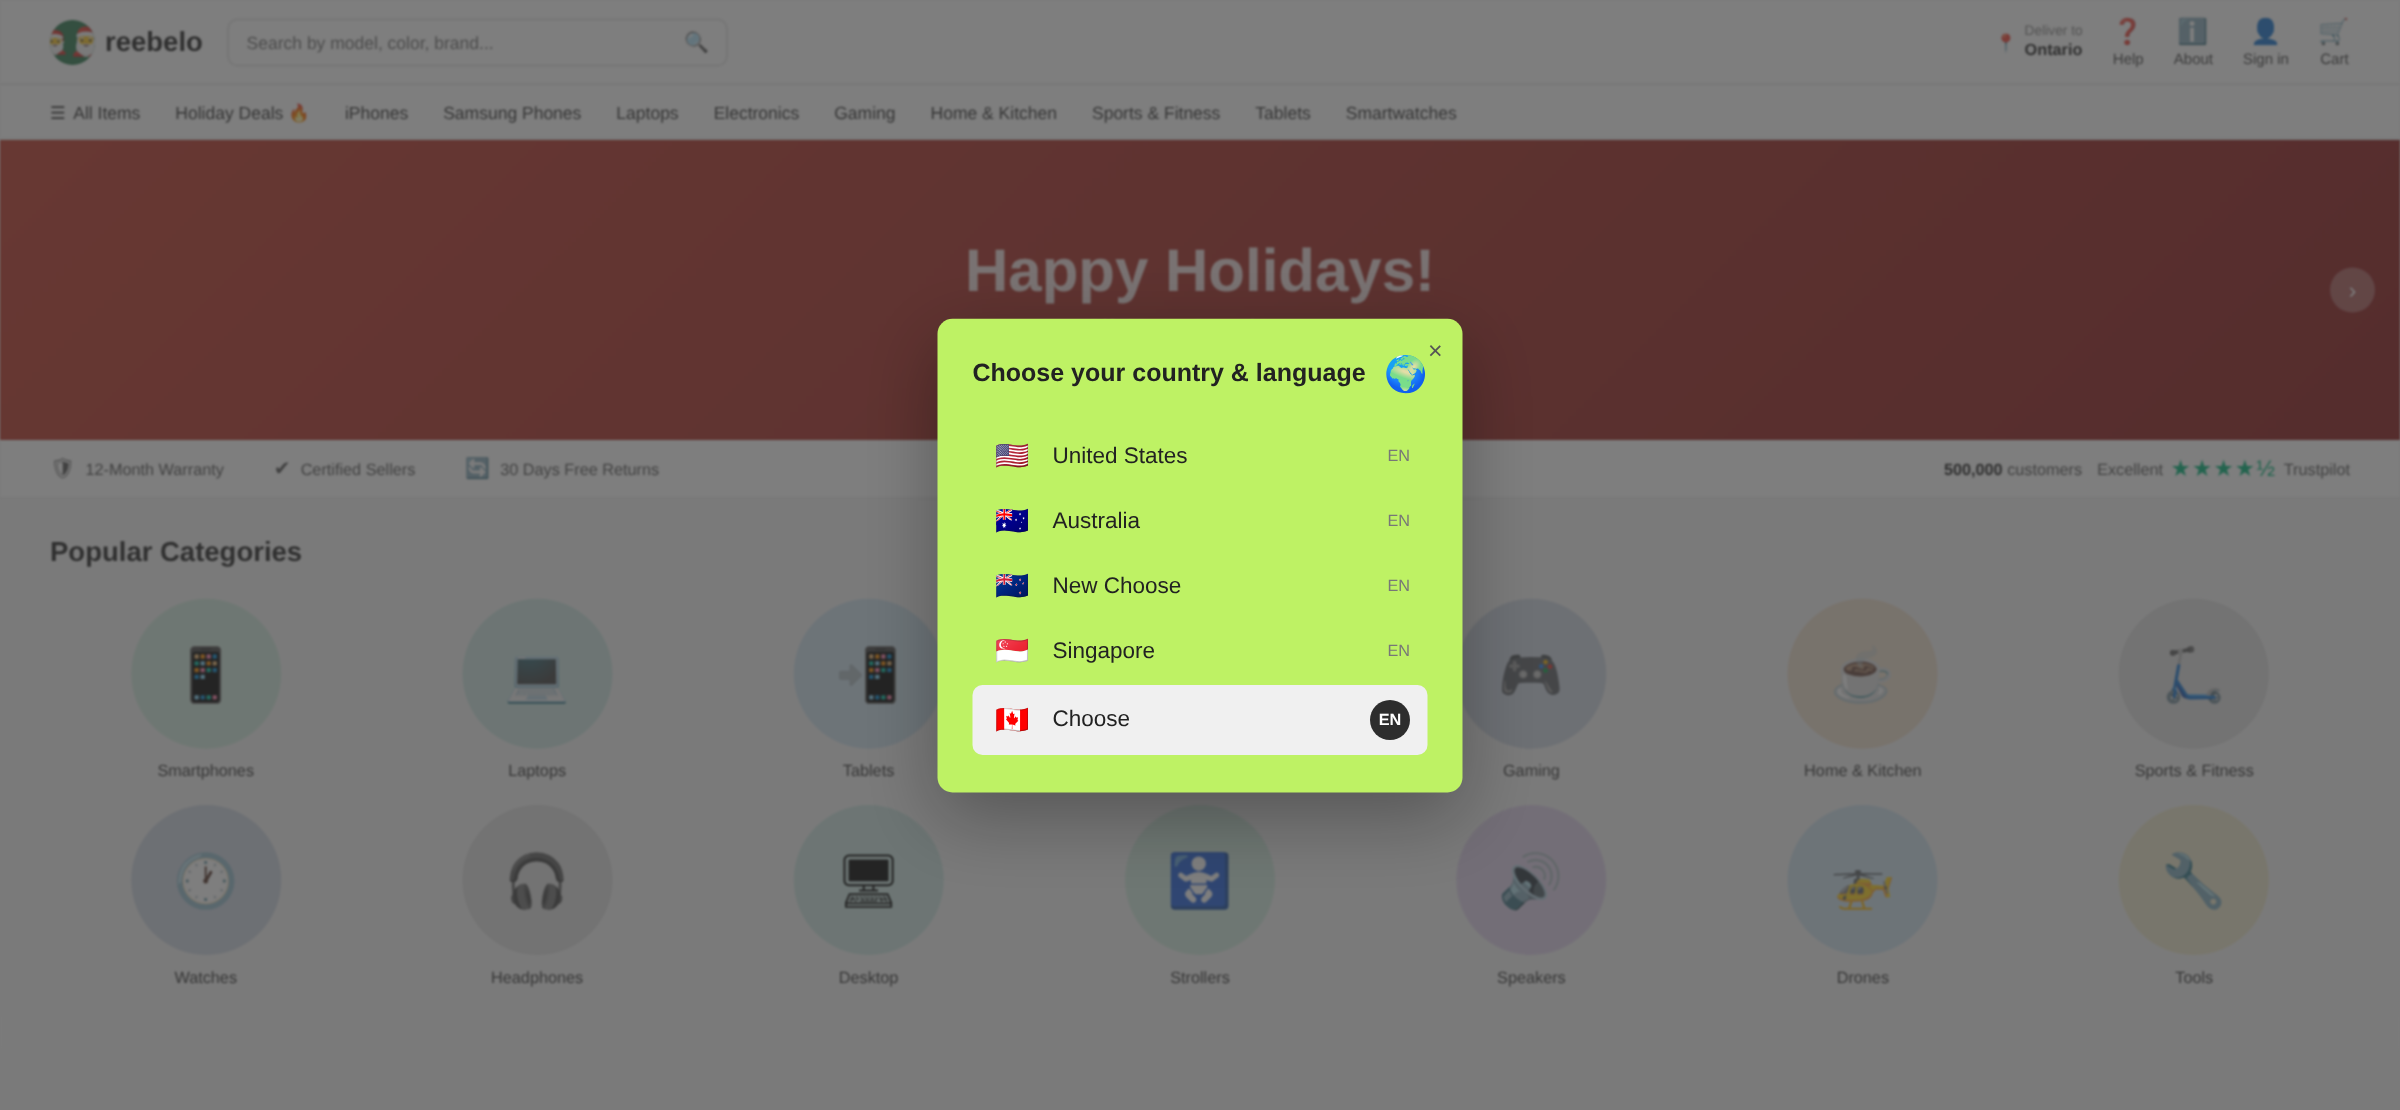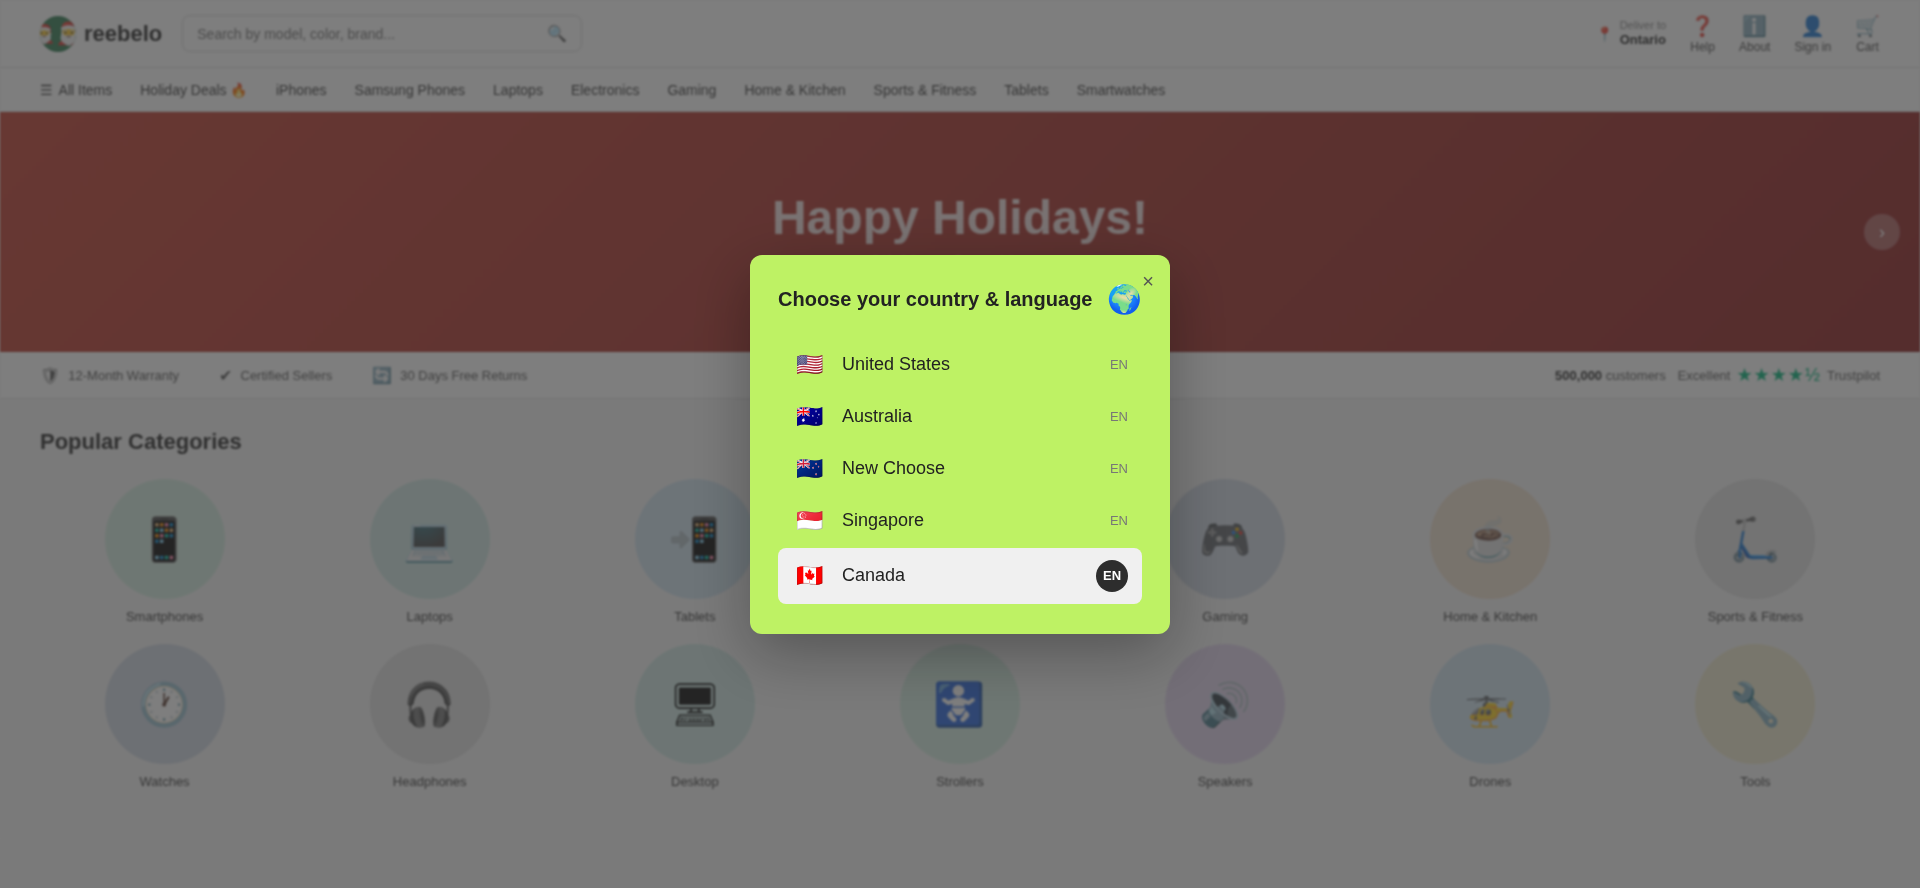--- a/index.html
+++ b/index.html
@@ -262,18 +262,18 @@
       <span class="country-name">New Choose</span>
       <span class="lang-text">EN</span>
     </div>
         <div class="country-option">
       <span class="flag">🇸🇬</span>
       <span class="country-name">Singapore</span>
       <span class="lang-text">EN</span>
     </div>
         <div class="country-option active">
       <span class="flag">🇨🇦</span>
-      <span class="country-name">Canada</span>
+      <span class="country-name">Choose</span>
       <span class="lang-badge active-badge">EN</span>
     </div>
       </div>
   </div>
 </div>
 
 </body></html>

